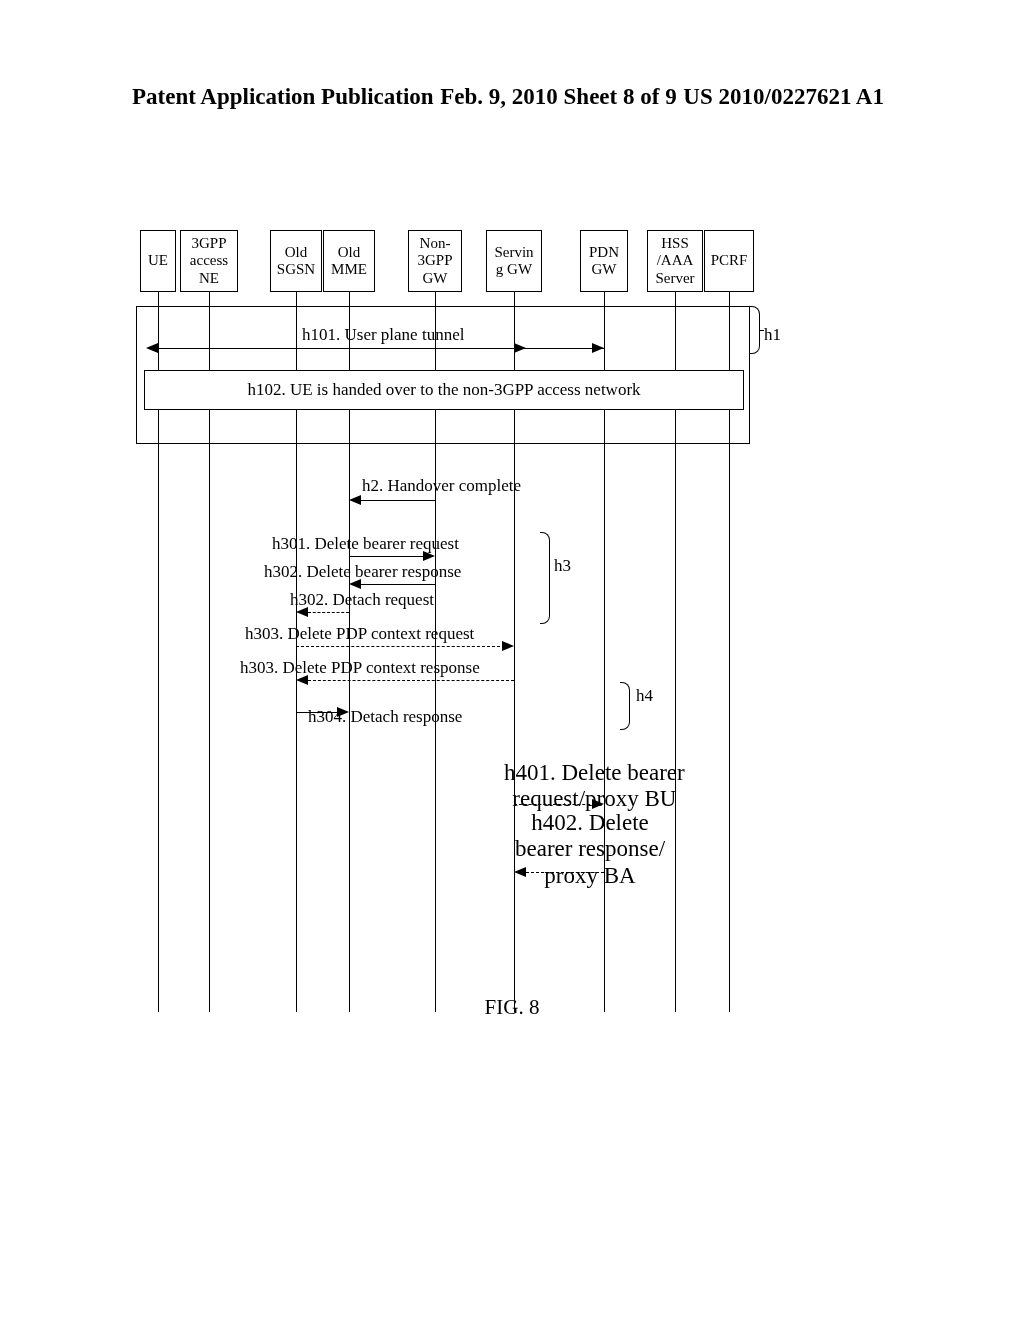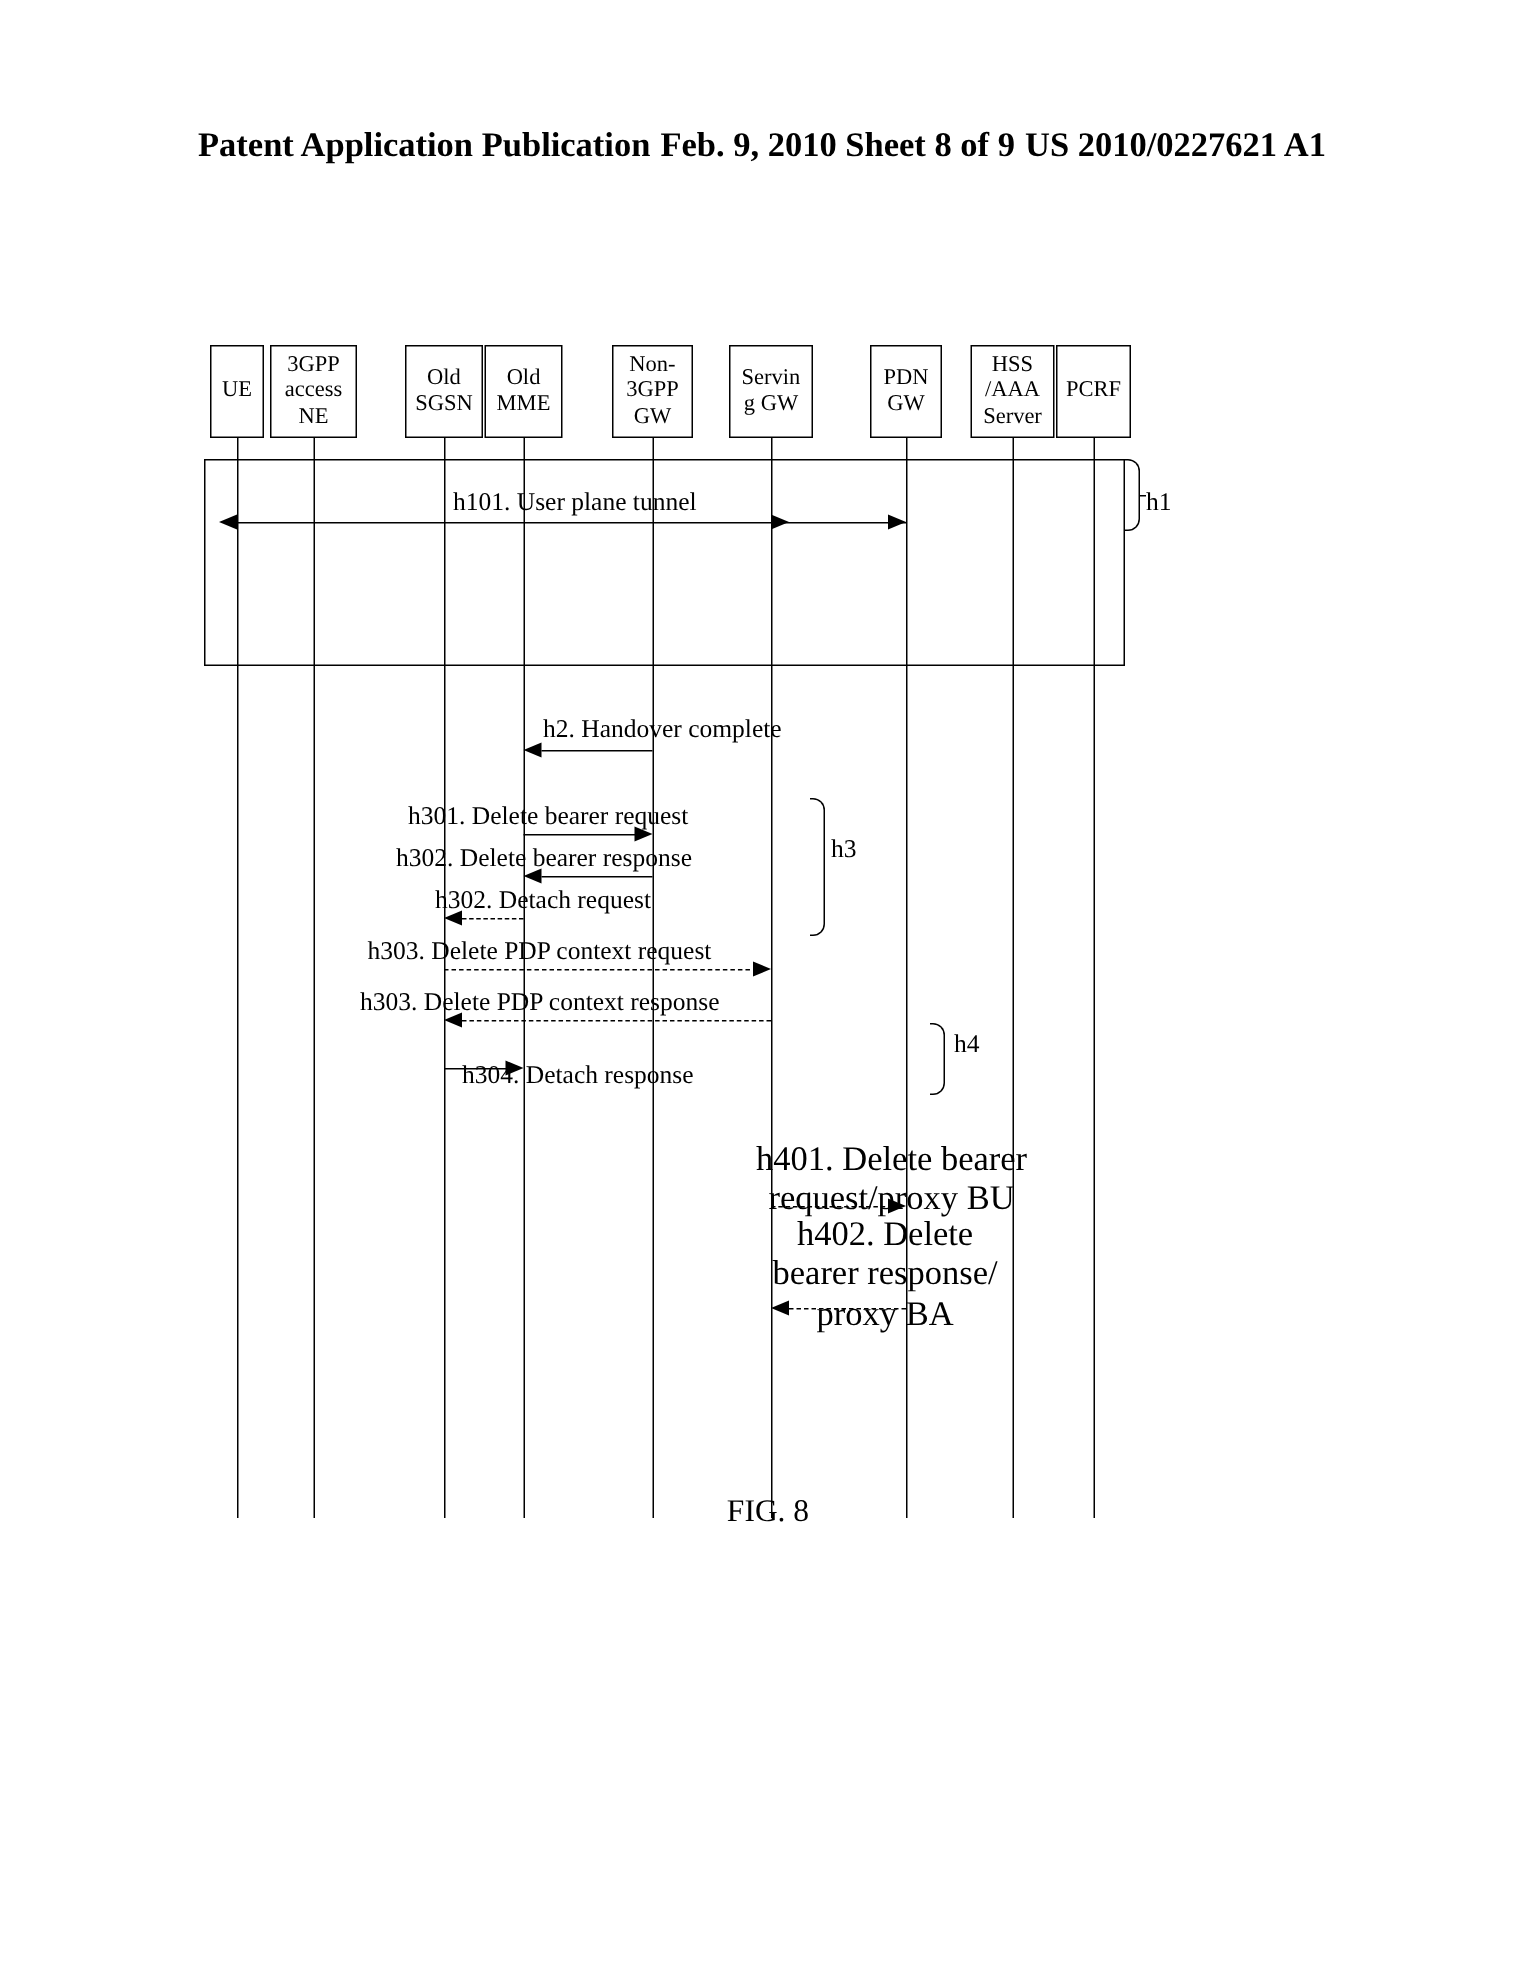--- a/index.html
+++ b/index.html
@@ -191,20 +191,23 @@
   <div class="curve" style="left:610px; top:76px; width:10px; height:48px;"></div>
   <div class="curve-stem" style="left:620px; top:100px; width:4px;"></div>
 
   <div class="msg" style="left:150px; top:95px;margin-left:12px;">h101. User plane tunnel</div>
   <div class="arrow-line" style="left:18px; top:118px; width:356px;"></div>
   <div class="arrow-head-left" style="left:6px; top:113px;"></div>
   <div class="arrow-head-right" style="left:374px; top:113px;"></div>
   <div class="arrow-line" style="left:374px; top:118px; width:90px;"></div>
   <div class="arrow-head-right" style="left:452px; top:113px;"></div>
 
+  <div class="box" style="left:4px; top:140px; width:600px; height:40px;">
+    <span>h102. UE is handed over to the non-3GPP access network</span>
+  </div>
 
   <div class="msg" style="left:222px; top:246px;">h2. Handover complete</div>
   <div class="arrow-line" style="left:221px; top:270px; width:74px;"></div>
   <div class="arrow-head-left" style="left:209px; top:265px;"></div>
 
   <div class="annot" style="left:414px; top:326px;">h3</div>
   <div class="curve" style="left:400px; top:302px; width:10px; height:92px;"></div>
 
   <div class="msg" style="left:132px; top:304px;">h301. Delete bearer request</div>
   <div class="arrow-line" style="left:209px; top:326px; width:78px;"></div>

